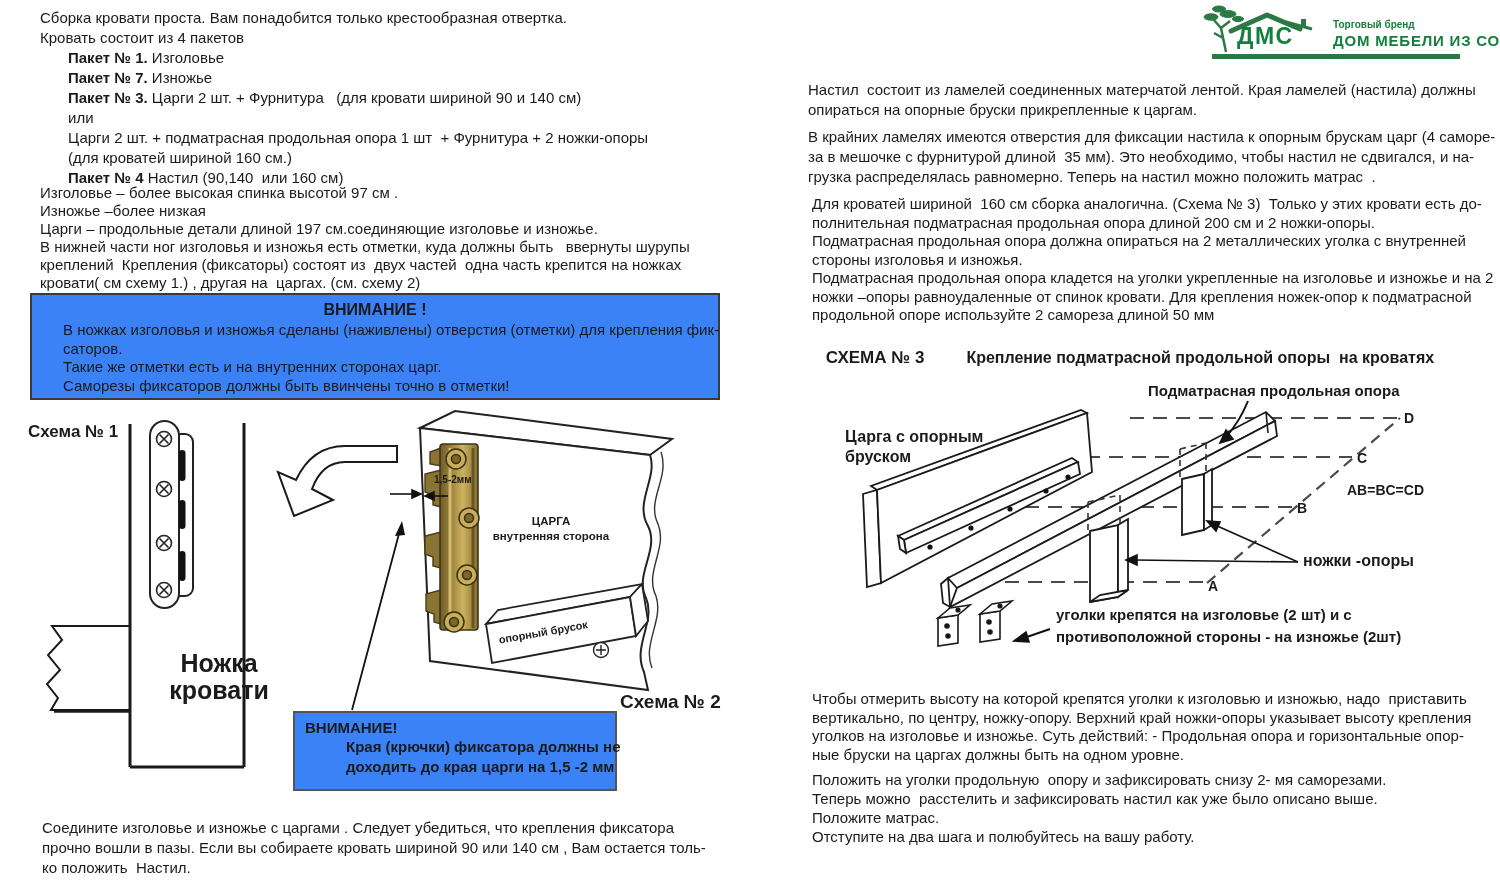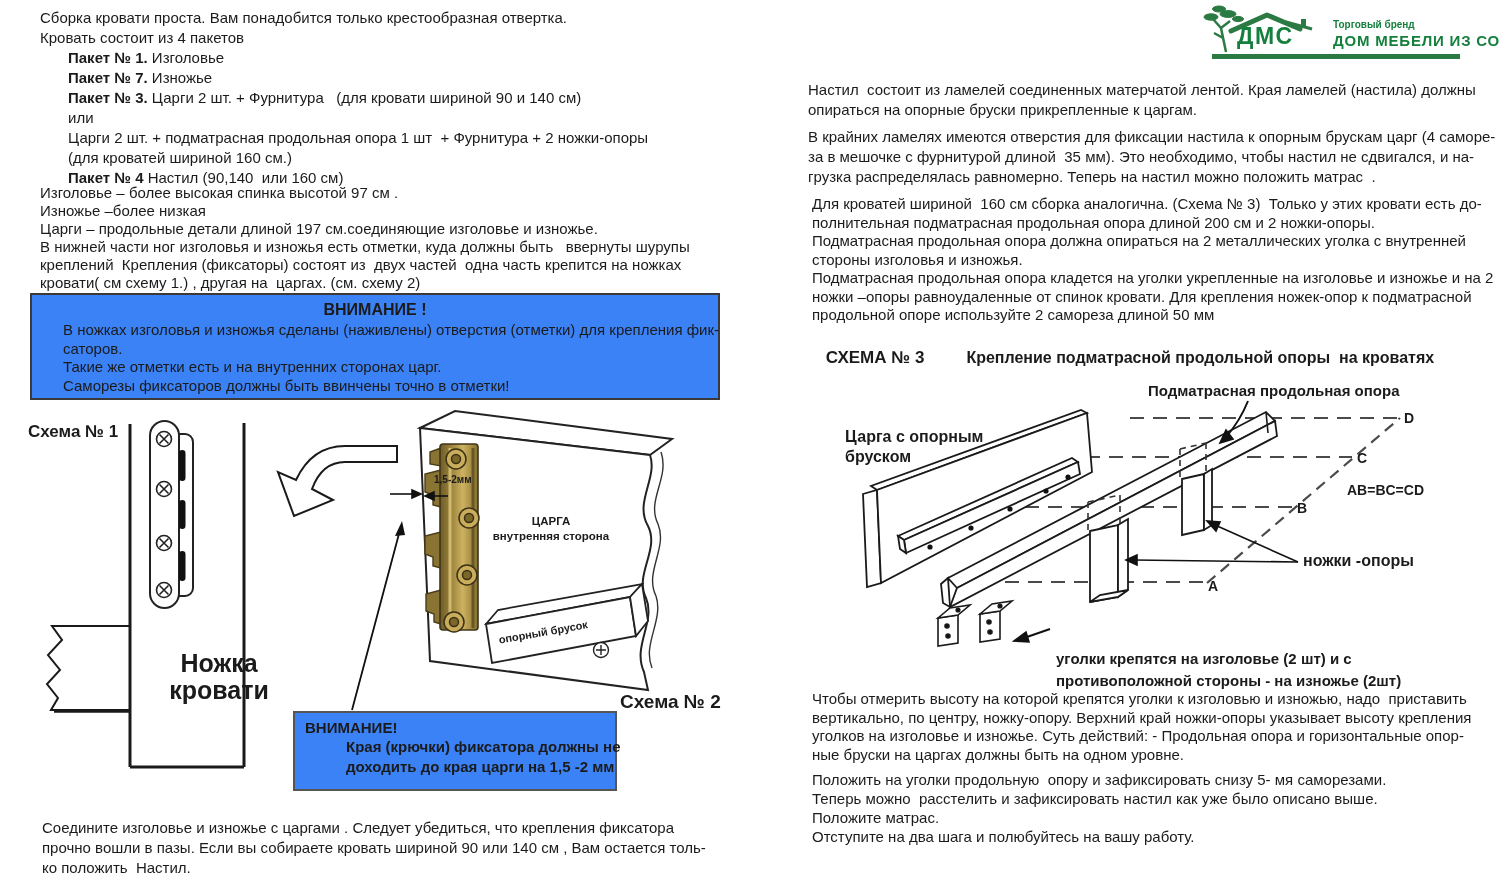--- a/index.html
+++ b/index.html
@@ -276,25 +276,25 @@
 
   <div class="t bold" style="left:1148px;top:381px;font-size:15px;">Подматрасная продольная опора</div>
   <div class="t bold wrapline" style="left:845px;top:427px;font-size:16px;line-height:20px;">Царга с опорным
 бруском</div>
   <div class="t bold" style="left:1404px;top:408px;font-size:14px;">D</div>
   <div class="t bold" style="left:1357px;top:448px;font-size:14px;">C</div>
   <div class="t bold" style="left:1297px;top:498px;font-size:14px;">B</div>
   <div class="t bold" style="left:1208px;top:576px;font-size:14px;">A</div>
   <div class="t bold" style="left:1347px;top:480px;font-size:14px;">AB=BC=CD</div>
   <div class="t bold" style="left:1303px;top:551px;font-size:16px;">ножки -опоры</div>
-  <div class="t bold" style="left:1056px;top:604px;font-size:15px;line-height:22px;margin-top:44px;">уголки крепятся на изголовье (2 шт) и с
+  <div class="t bold" style="left:1056px;top:604px;font-size:15px;line-height:22px;">уголки крепятся на изголовье (2 шт) и с
 противоположной стороны - на изножье (2шт)</div>
 
   <div class="t" style="left:812px;top:690px;line-height:18.5px;">Чтобы отмерить высоту на которой крепятся уголки к изголовью и изножью, надо  приставить
 вертикально, по центру, ножку-опору. Верхний край ножки-опоры указывает высоту крепления
 уголков на изголовье и изножье. Суть действий: - Продольная опора и горизонтальные опор-
 ные бруски на царгах должны быть на одном уровне.</div>
-  <div class="t" style="left:812px;top:770px;line-height:19px;">Положить на уголки продольную  опору и зафиксировать снизу 5- мя саморезами.
+  <div class="t" style="left:812px;top:770px;line-height:19px;">Положить на уголки продольную  опору и зафиксировать снизу 2- мя саморезами.
 Теперь можно  расстелить и зафиксировать настил как уже было описано выше.
 Положите матрас.
 Отступите на два шага и полюбуйтесь на вашу работу.</div>
 
 </div>
 
 </body></html>

